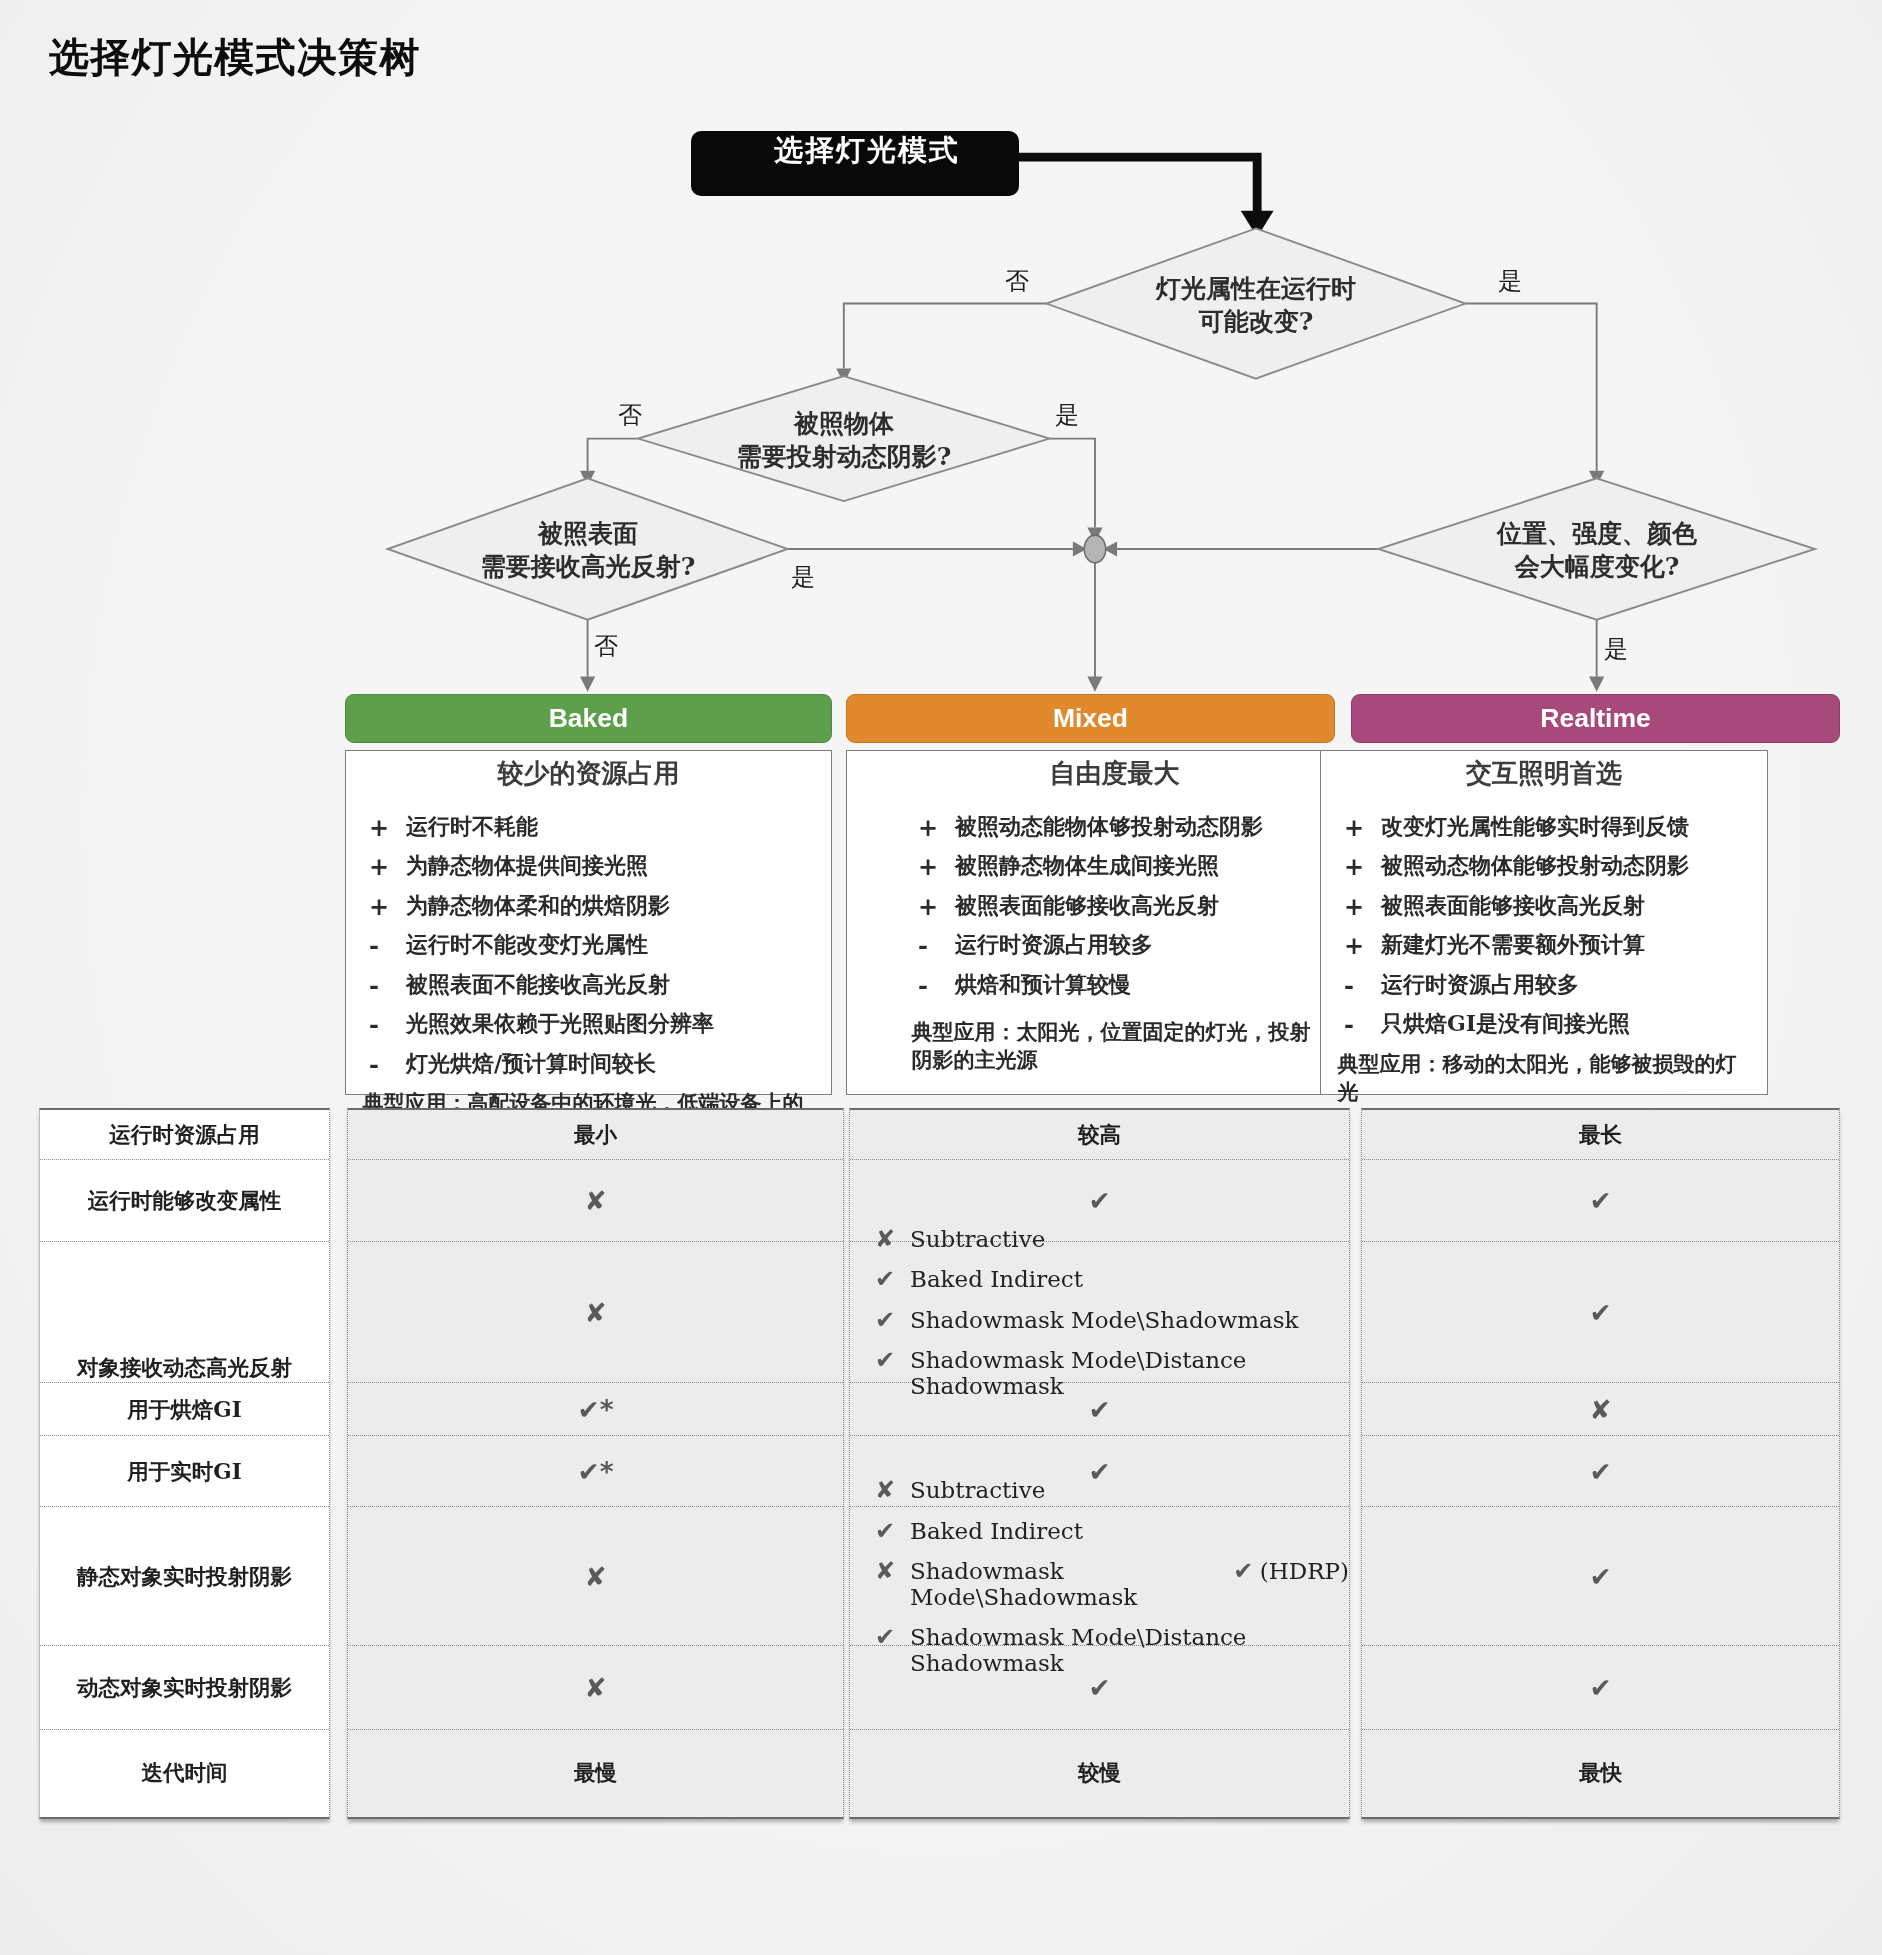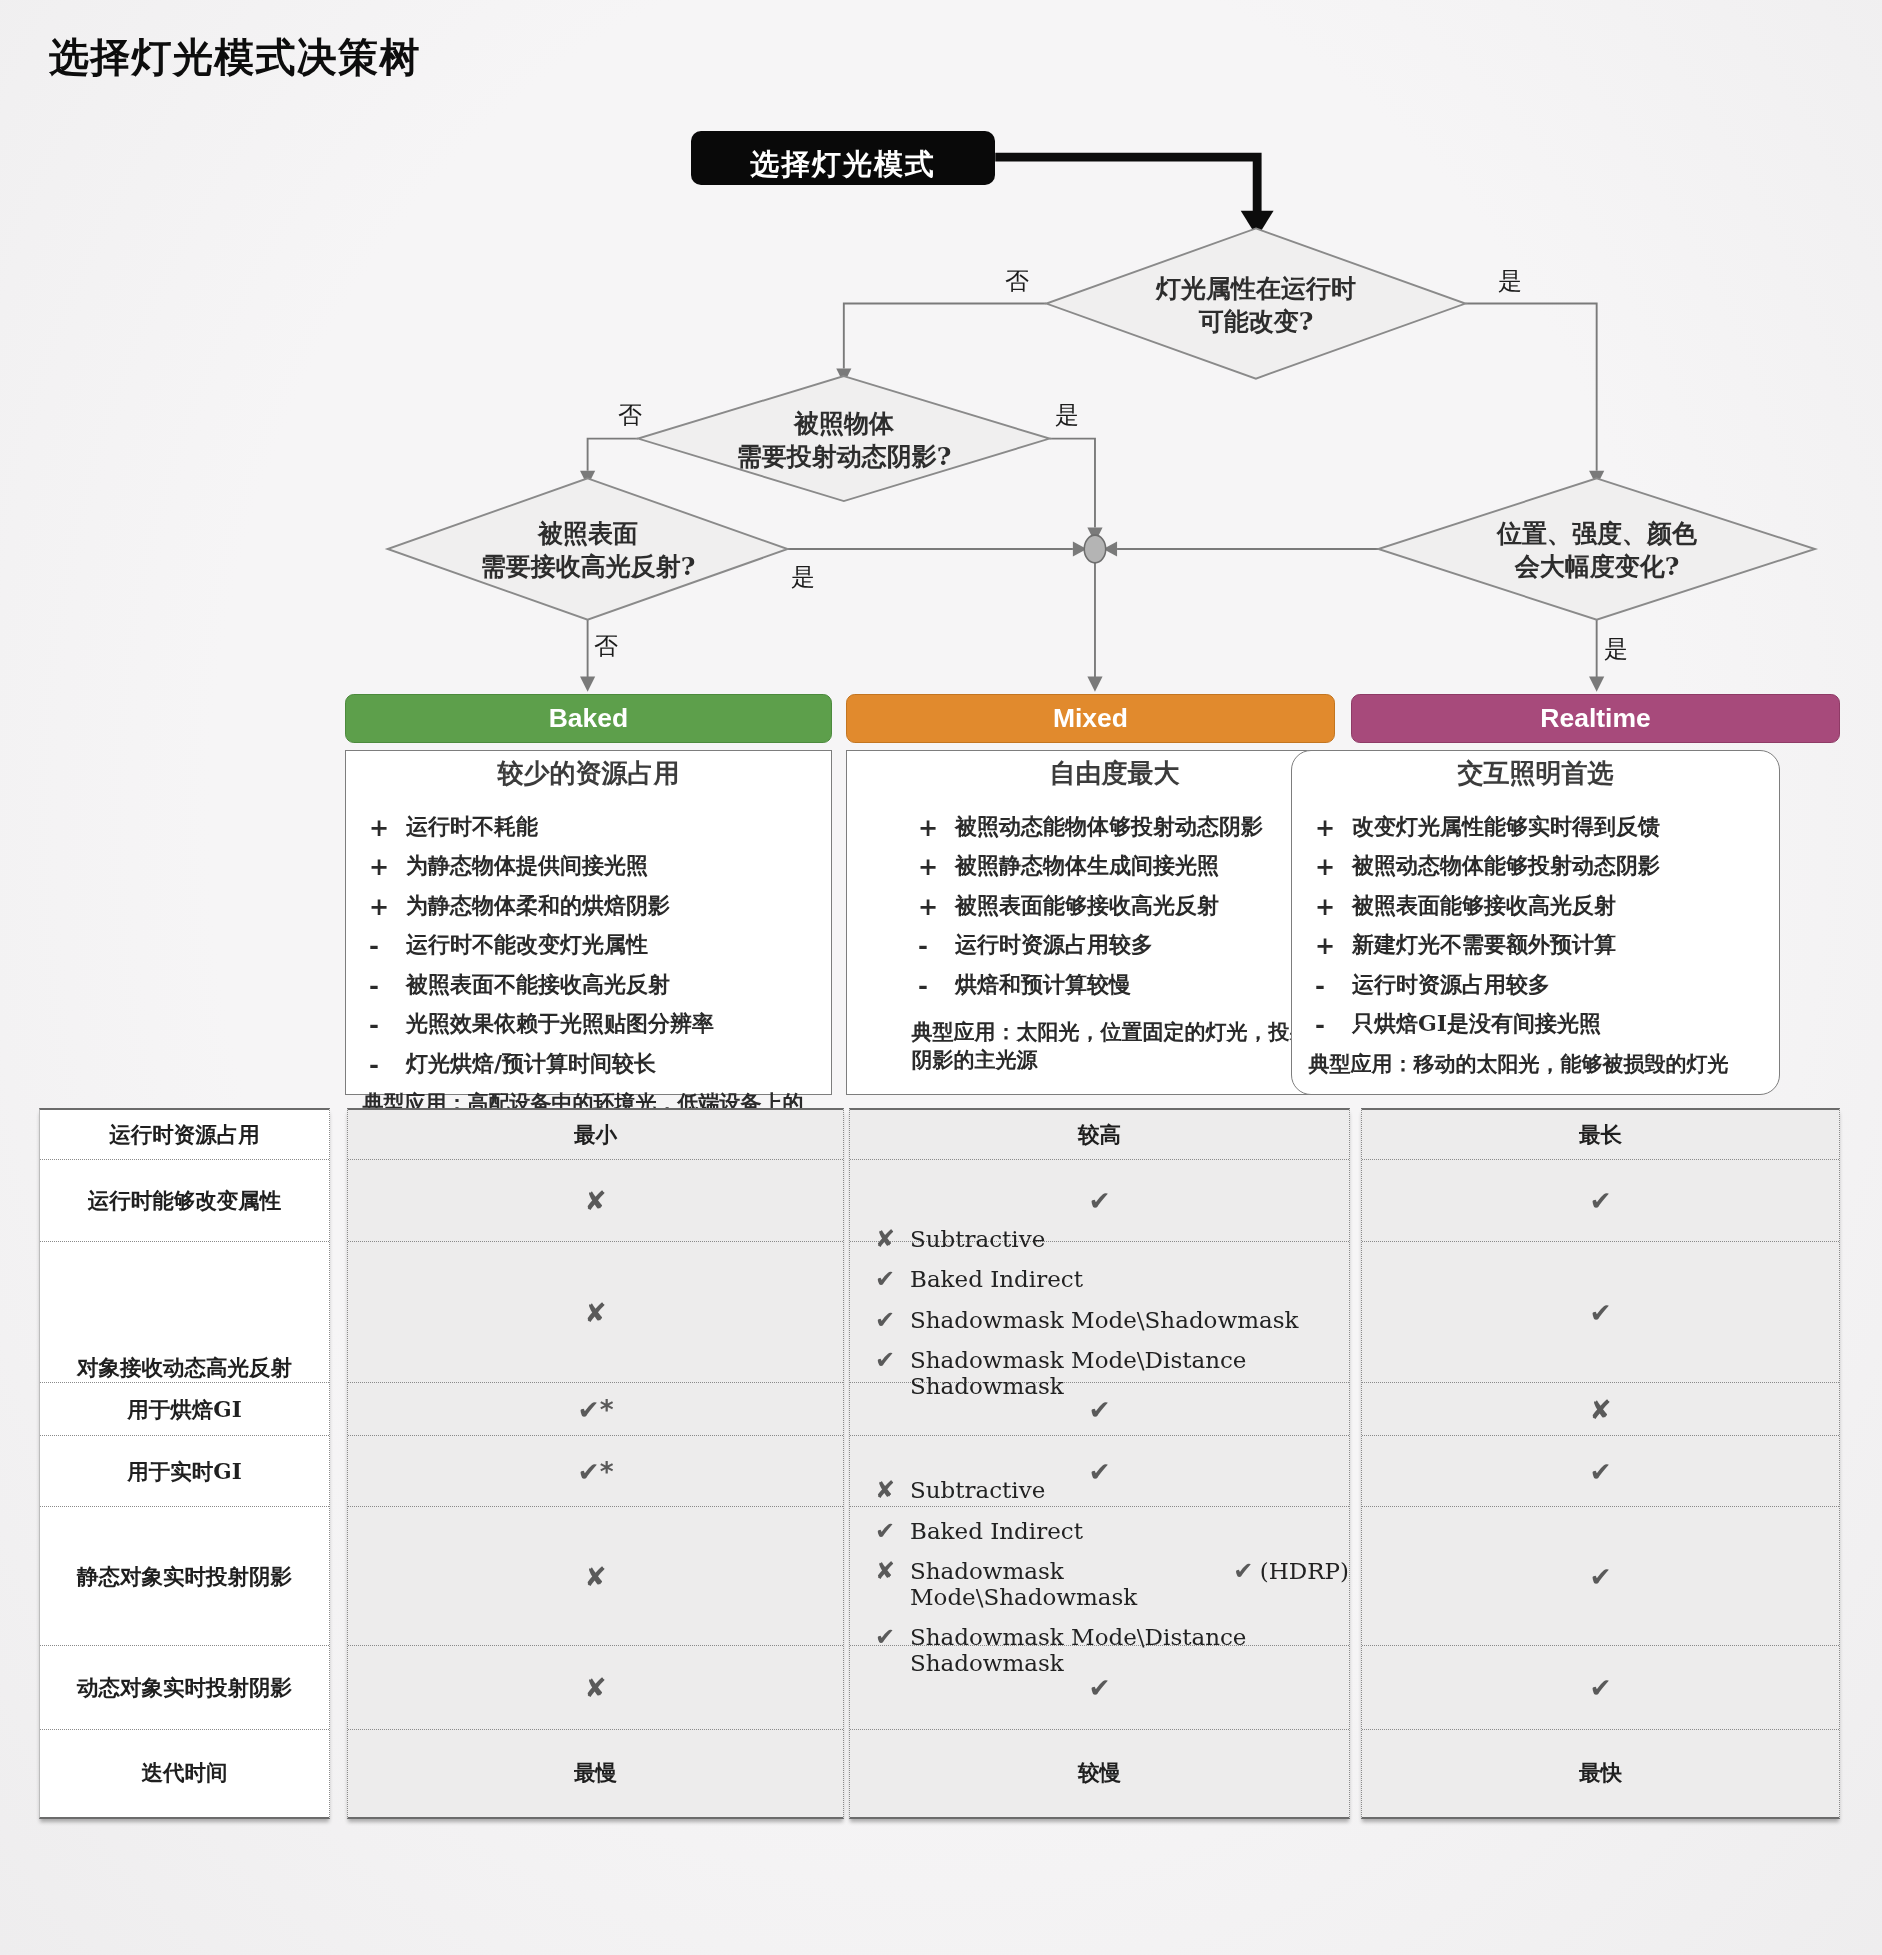--- a/index.html
+++ b/index.html
@@ -14,24 +14,24 @@
     overflow:hidden;
   }
   #wires{position:absolute;left:0;top:0;z-index:1;}
   .abs{position:absolute;z-index:2;}
 
   #page-title{
     left:49px;top:30px;
     font-size:40px;font-weight:bold;color:#0d0d0d;letter-spacing:1.3px;
   }
   #start-box{
-    left:691px;top:131px;width:304px;height:54px;
+    left:691px;top:131px;width:304px;height:65px;
     background:#090909;border-radius:10px;
-    display:flex;align-items:flex-end;justify-content:center;
-    color:#ffffff;font-size:29px;font-weight:bold;letter-spacing:1.9px;
+    display:flex;align-items:flex-start;justify-content:center;
+    color:#ffffff;font-size:29px;font-weight:bold;letter-spacing:1.9px;padding-left:24px;
   }
   .diamond-label{
     width:442px;text-align:center;
     transform:translate(-50%,-50%);
     font-size:25px;font-weight:bold;color:#2d2d2d;line-height:1.32;
   }
   .diamond-label span{display:block;}
   .yn-label{
     width:57px;text-align:center;transform:translate(-50%,-50%);
     font-size:24px;color:#1c1c1c;font-weight:normal;
@@ -236,21 +236,21 @@
           <span class="sign">-</span>
           <span class="itext">运行时资源占用较多</span>
         </div>
         <div class="card-item">
           <span class="sign">-</span>
           <span class="itext">烘焙和预计算较慢</span>
         </div>
       </div>
     <div class="card-typical">典型应用：太阳光，位置固定的灯光，投射阴影的主光源</div>
   </div>
-  <div class="abs mode-card" style="left:1291px;width:489px;border-radius:20px;">
+  <div class="abs mode-card" style="left:1320px;width:448px;">
     <div class="card-title">交互照明首选</div>
     <div class="card-items">
         <div class="card-item">
           <span class="sign">+</span>
           <span class="itext">改变灯光属性能够实时得到反馈</span>
         </div>
         <div class="card-item">
           <span class="sign">+</span>
           <span class="itext">被照动态物体能够投射动态阴影</span>
         </div>

